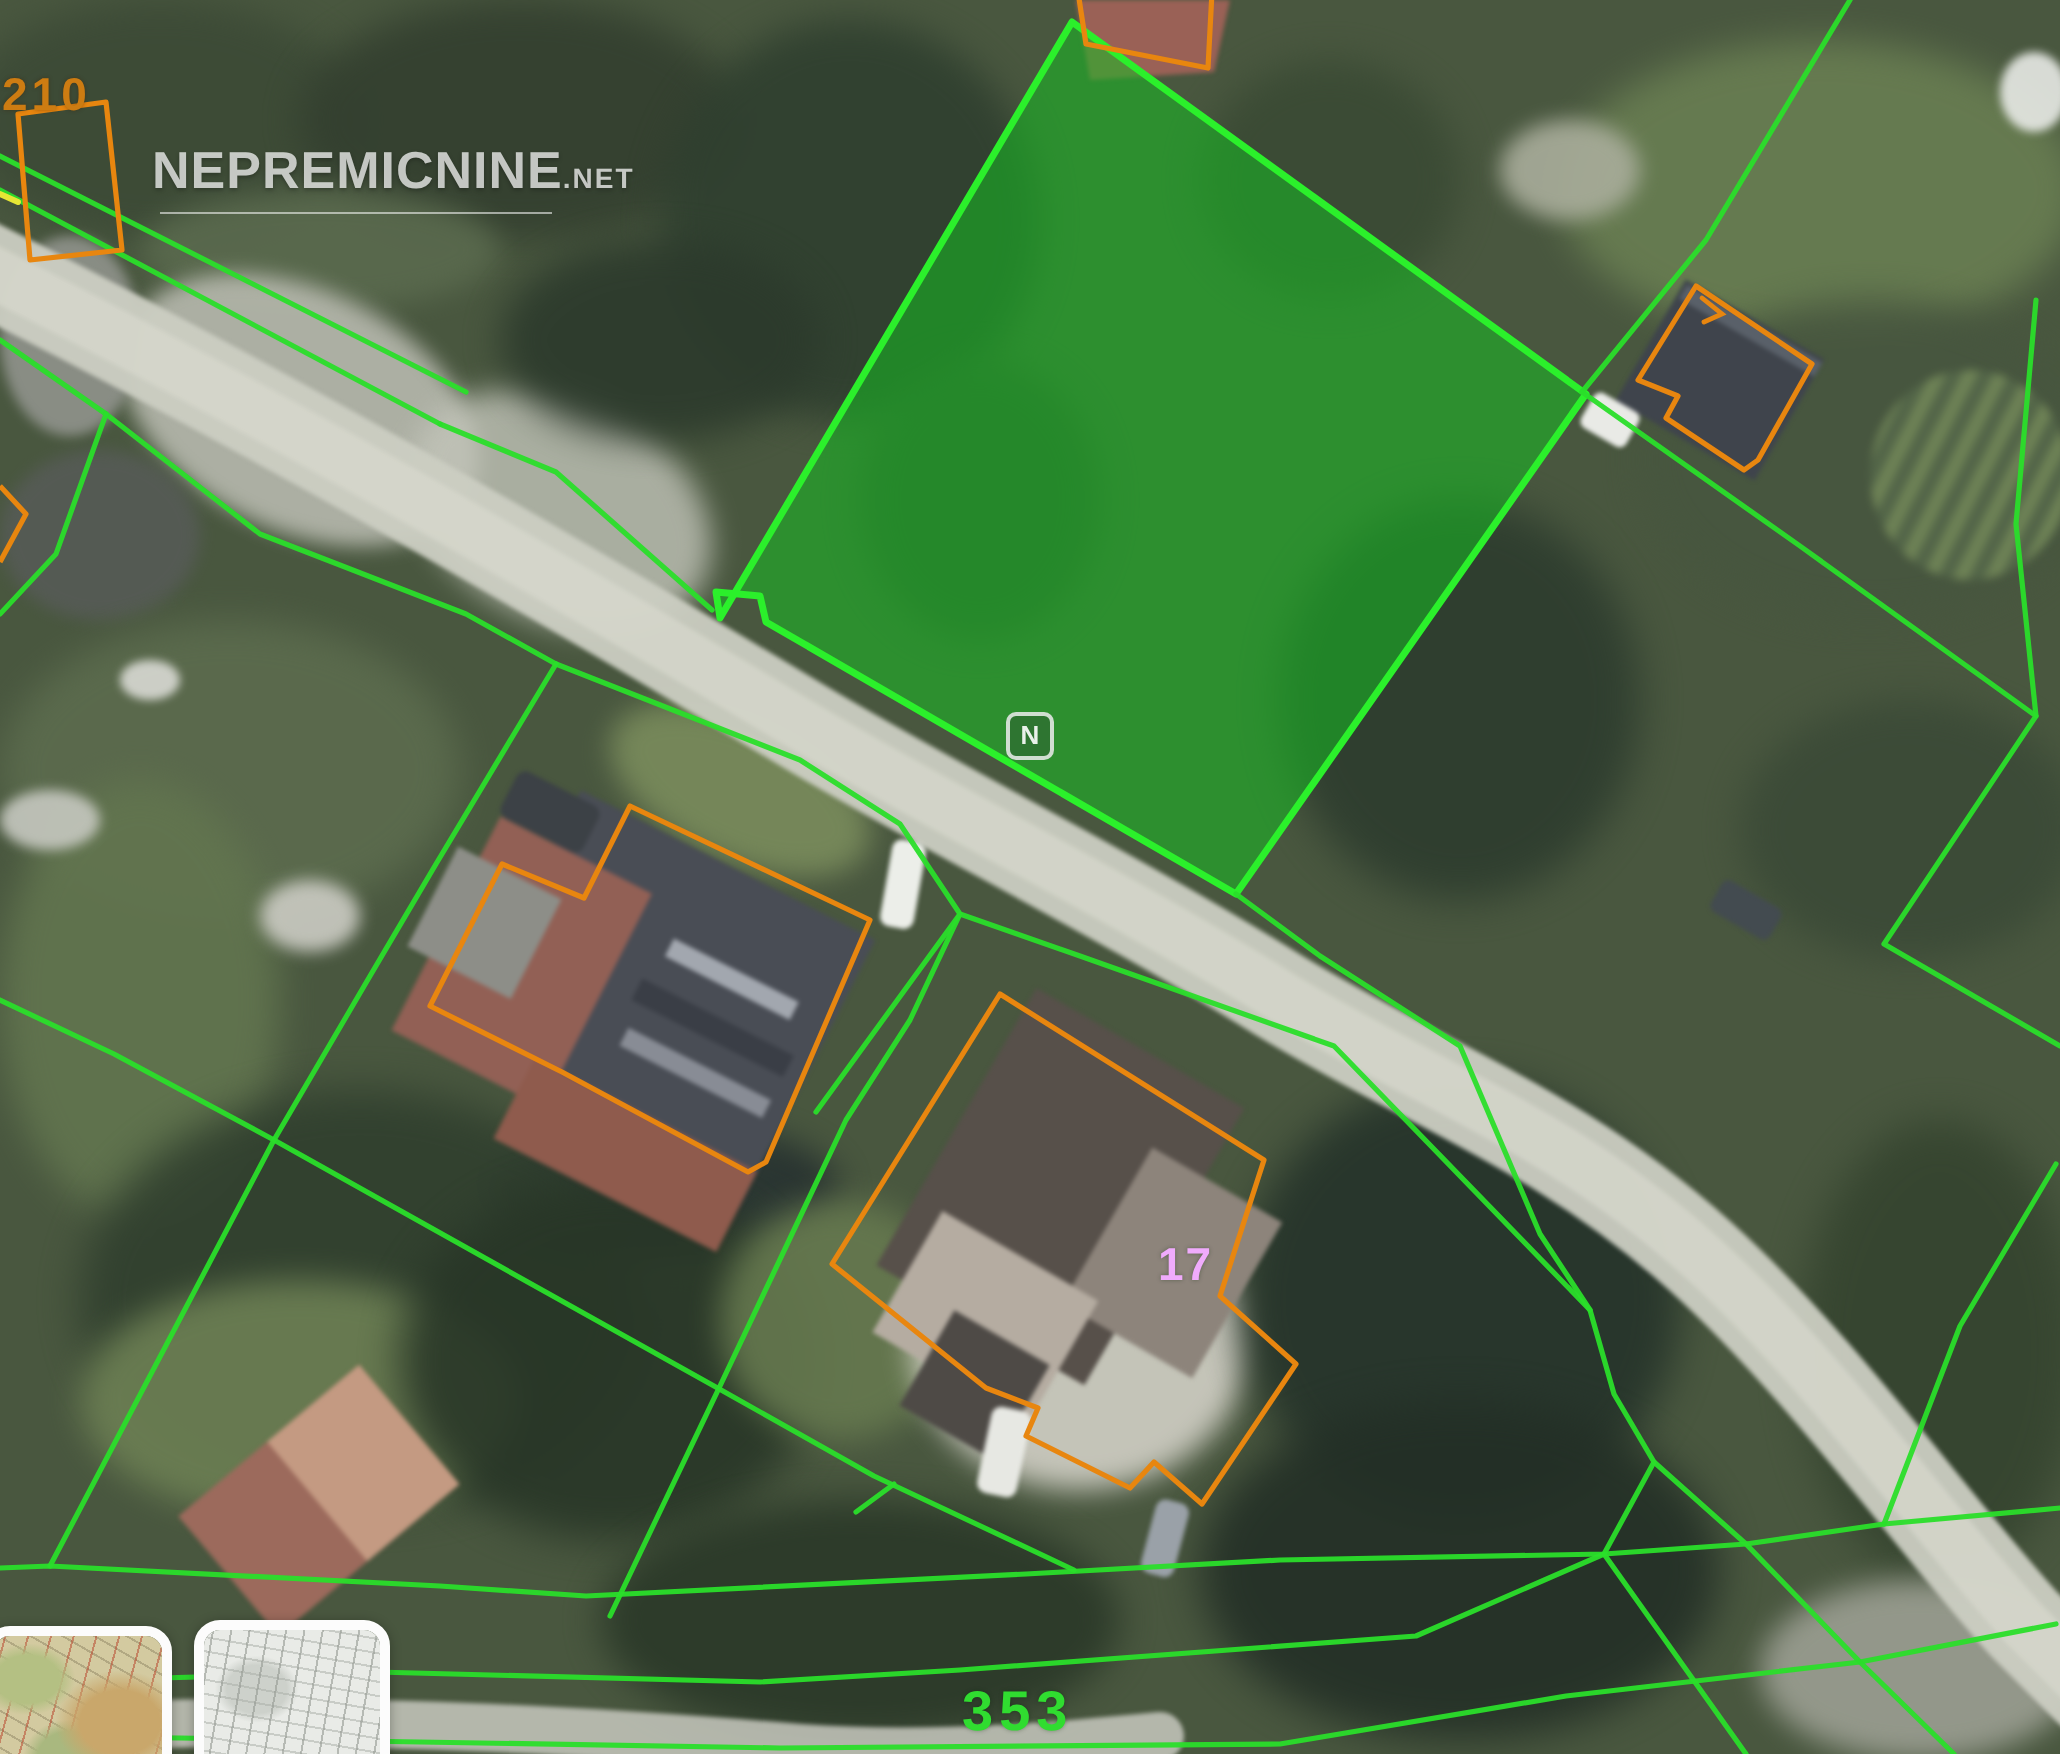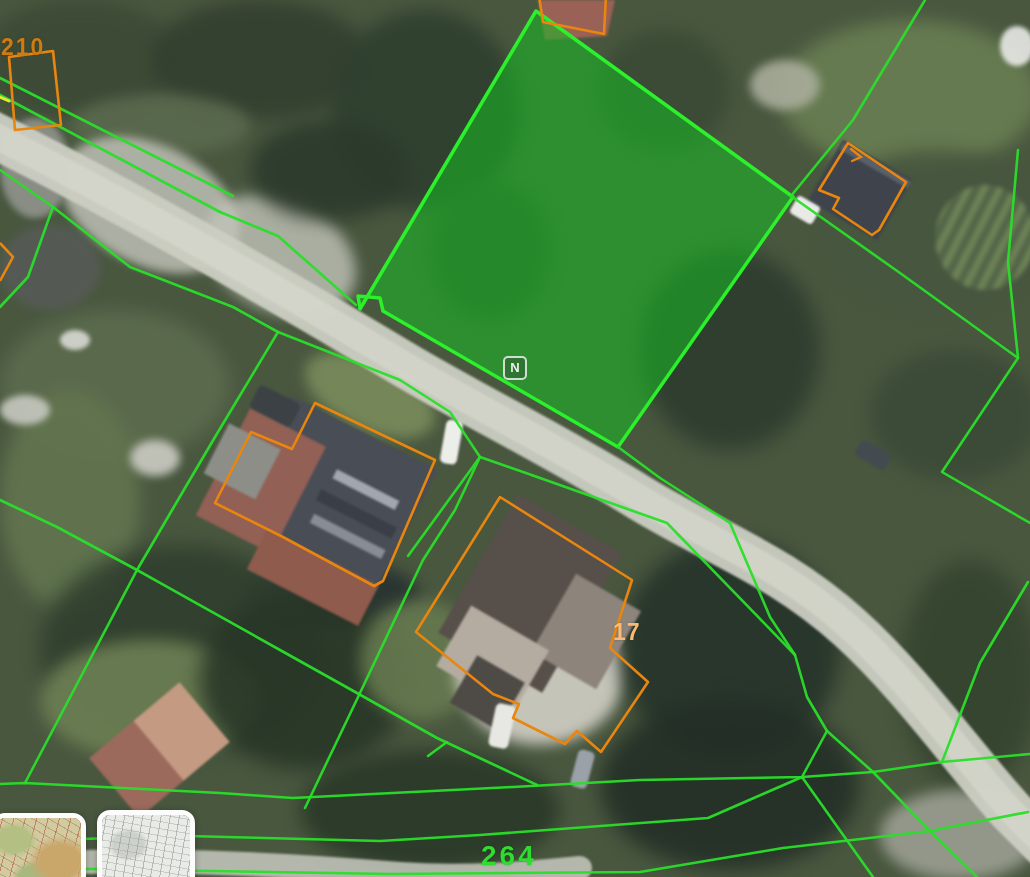--- a/index.html
+++ b/index.html
@@ -11,21 +11,21 @@
   
   #overlay{position:absolute;left:0;top:0}
   #g-roads{filter:blur(1px)}
   #g-imagery{filter:blur(1.1px)}
   
   .map-label{position:absolute;font-weight:bold;white-space:nowrap;
              text-shadow:0 0 2px rgba(0,40,0,.35)}
   .label-140{left:1px;top:34px;font-size:23px;letter-spacing:2px;color:#cd7c12;
              text-shadow:0 0 2px rgba(60,30,0,.4)}
   .label-239{left:481px;top:840px;font-size:28px;letter-spacing:3px;color:#30dc30}
-  .label-17{left:613px;top:619px;font-size:23px;letter-spacing:1px;color:#fdba74}
+  .label-17{left:579px;top:619px;font-size:23px;letter-spacing:1px;color:#f0abfc}
   
   .wm{position:absolute;left:76px;top:72px;color:rgba(255,255,255,.72);
       text-shadow:0 1px 2px rgba(0,0,0,.25);line-height:1}
   .wm .brand{font-size:26px;font-weight:bold;letter-spacing:.5px}
   .wm .tld{font-size:14px;font-weight:bold;text-transform:uppercase;letter-spacing:1px}
   .wm .rule{position:absolute;left:4px;top:34px;width:196px;height:1px;
             background:rgba(255,255,255,.55)}
   .n-badge{position:absolute;left:503px;top:356px;width:20px;height:20px;
            border:2px solid rgba(250,250,250,.8);border-radius:5px;
            background:rgba(50,70,55,.35);color:rgba(255,255,255,.9);
@@ -160,24 +160,28 @@
         <polygon points="315,403 435,460 383,581 374,586 281,536 215,503 251,432 292,449" fill="none" stroke="#e8860f" stroke-width="2.6" stroke-linejoin="round"></polygon>
         <polygon points="500,497 632,580 610,648 648,682 601,752 577,731 565,744 513,718 519,704 493,694 416,632" fill="none" stroke="#e8860f" stroke-width="2.6" stroke-linejoin="round"></polygon>
         <polygon points="848,143 906,182 879,230 872,235 833,209 839,198 819,190" fill="none" stroke="#e8860f" stroke-width="2.6" stroke-linejoin="round"></polygon>
         <polyline points="539,-4 543,22 604,34 606,-4" fill="none" stroke="#e8860f" stroke-width="2.6" stroke-linejoin="round"></polyline>
         <polyline points="0,243 13,257 0,281" fill="none" stroke="#e8860f" stroke-width="2.6" stroke-linejoin="round"></polyline>
         <polyline points="0,97 9,101" fill="none" stroke="#e6e635" stroke-width="3" stroke-linecap="round"></polyline>
         <polyline points="851,149 861,157 852,161" fill="none" stroke="#e8860f" stroke-width="2.4" stroke-linecap="round"></polyline>
       </g>
   </svg>
 
+  <div class="wm">
+    <span class="brand">NEPREMICNINE</span><span class="tld">.net</span>
+    <div class="rule"></div>
+  </div>
   <div class="n-badge">N</div>
 
   <div class="map-label label-140">210</div>
-  <div class="map-label label-239">264</div>
+  <div class="map-label label-239">353</div>
   <div class="map-label label-17">17</div>
 
   <div class="thumb t1">
     <div class="inner"></div>
   </div>
   <div class="thumb t2">
     <div class="inner"></div>
   </div>
 </div>
 

